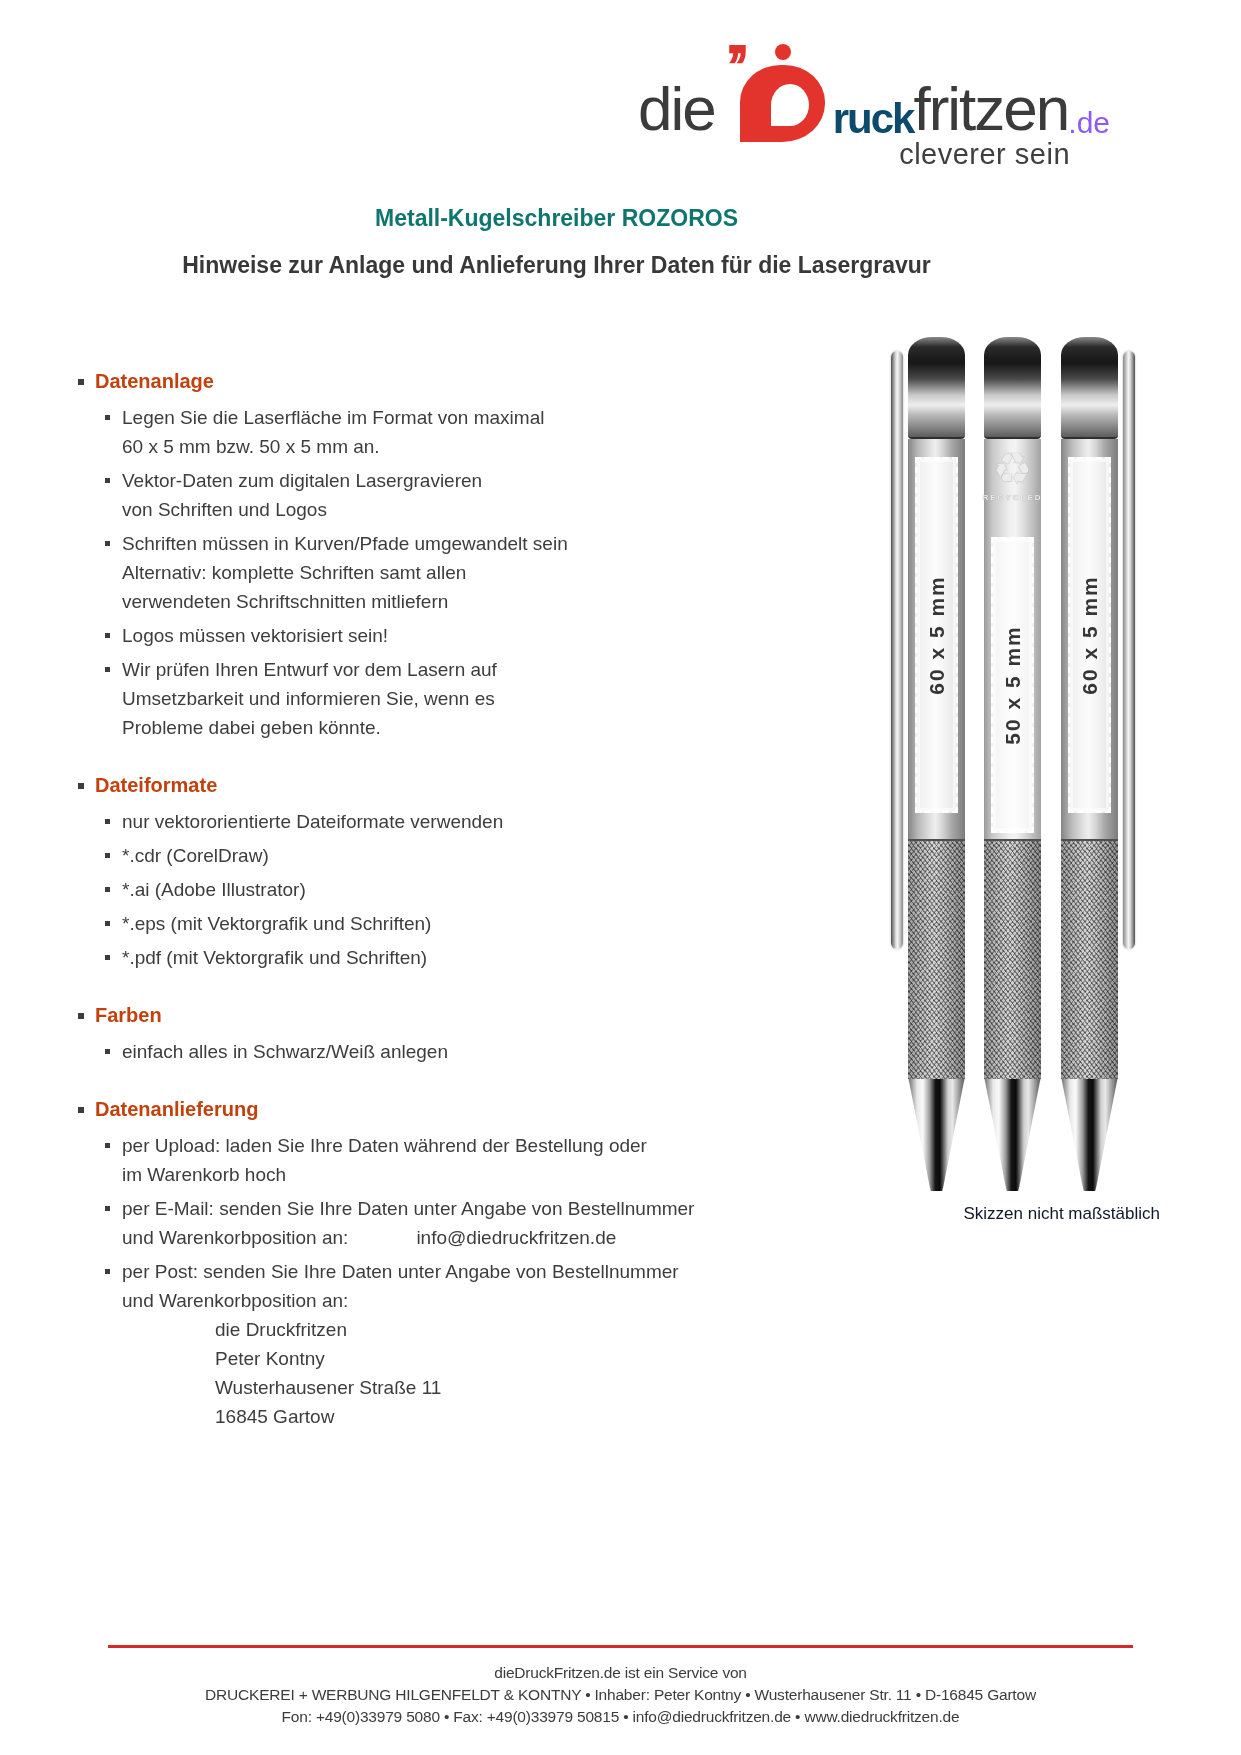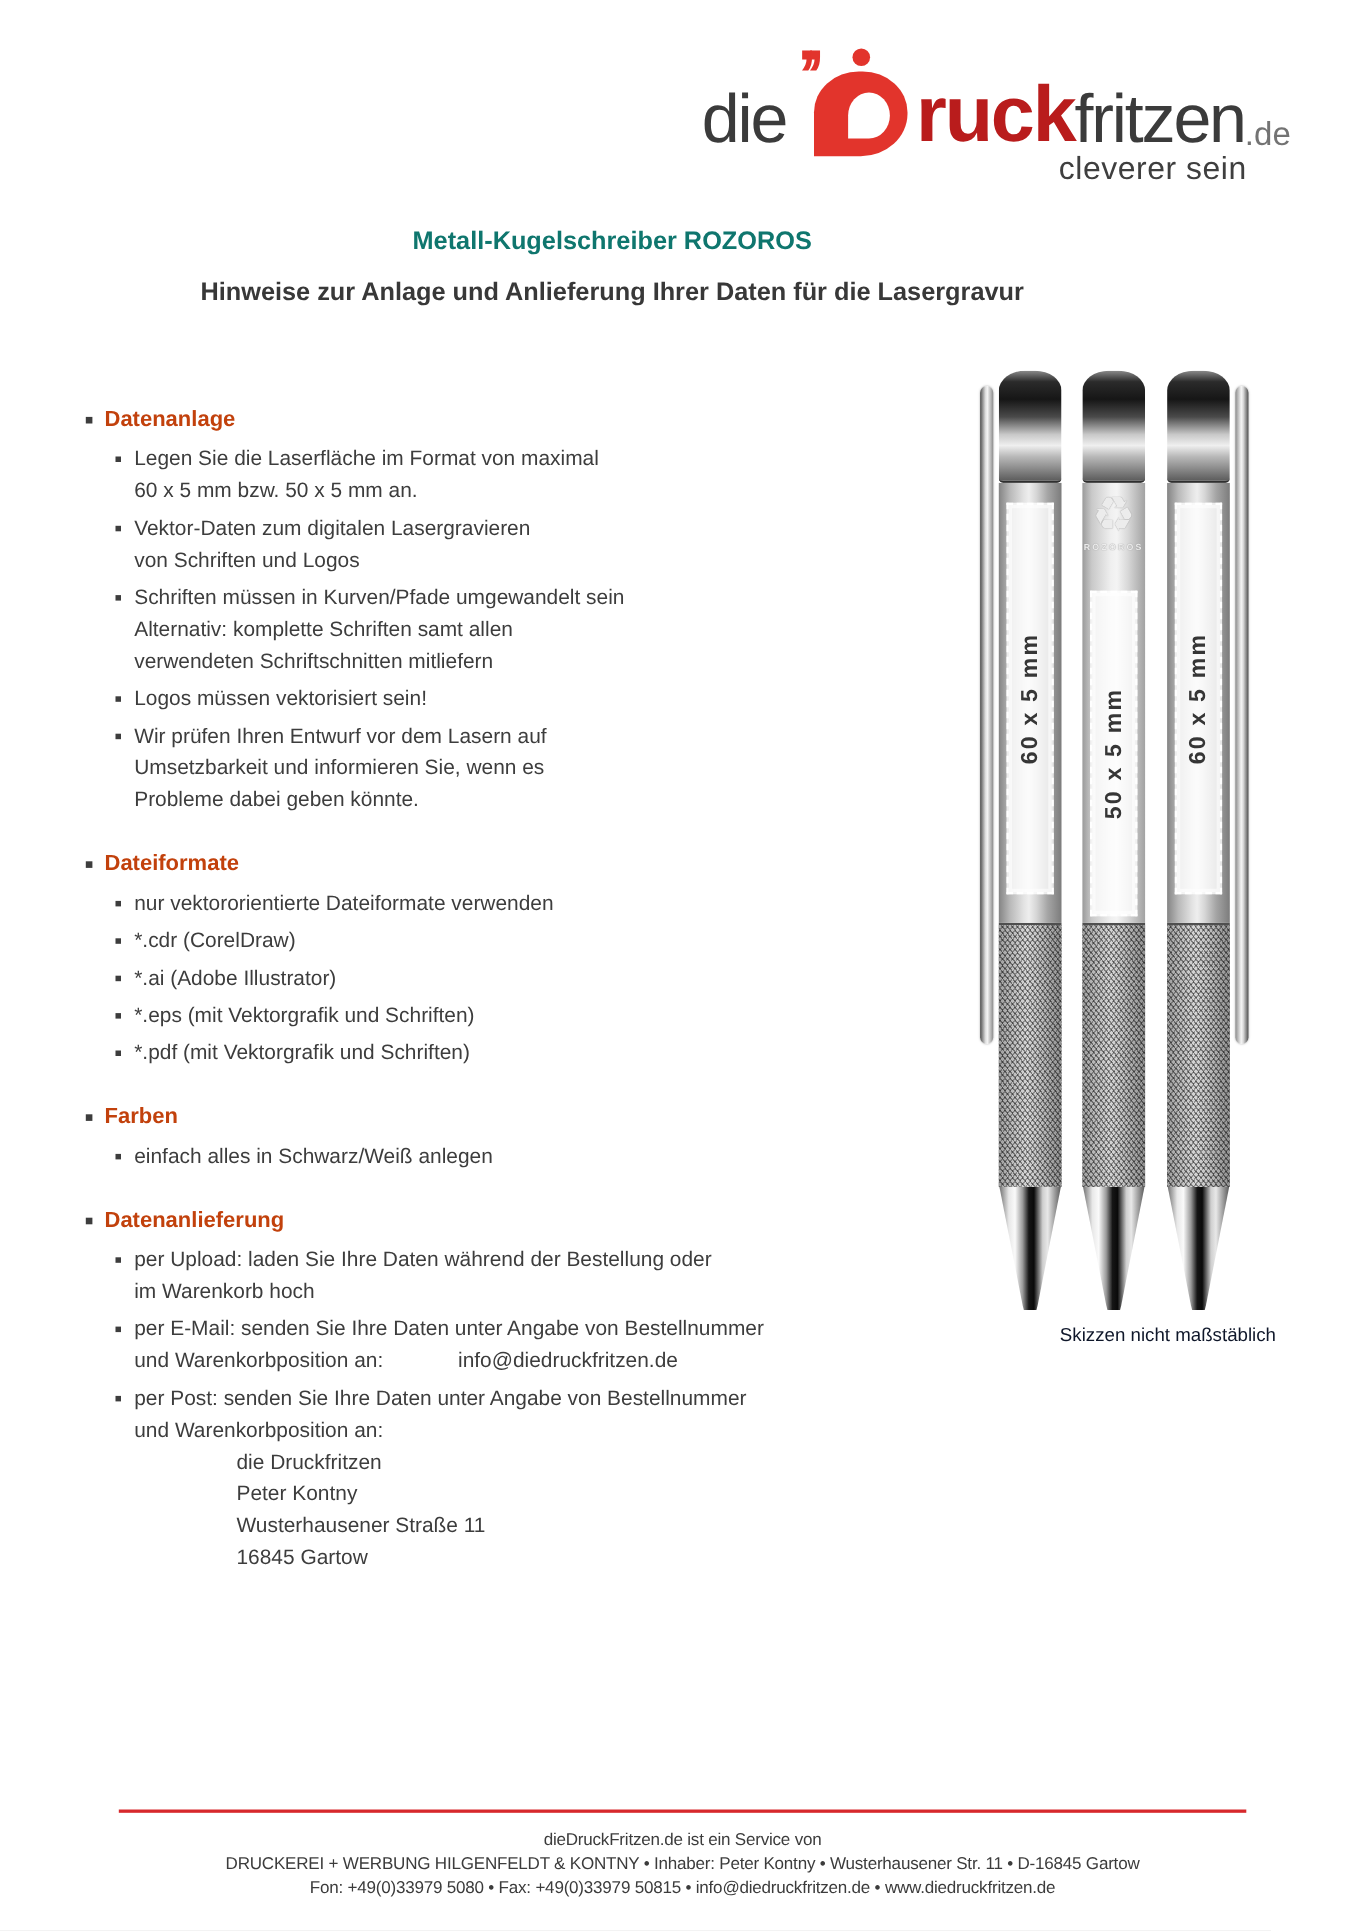--- a/index.html
+++ b/index.html
@@ -12,23 +12,23 @@
   
   .logo{position:absolute;top:50px;left:638px;}
   .logo-row{display:flex;align-items:flex-end;line-height:1;}
   .logo-die{font-size:62px;letter-spacing:-2px;color:#3b3b3b;font-weight:400;padding-bottom:2px;}
   .logo-icon{position:relative;width:100px;height:92px;margin:0 6px 0 12px;flex:0 0 auto;}
   .logo-drop{position:absolute;left:13px;top:15px;width:85px;height:77px;background:#e2342c;border-radius:48% 48% 50% 0;}
   .logo-hole{position:absolute;left:44px;top:34px;width:38px;height:42px;background:#ffffff;border-radius:50% 50% 50% 0;}
   .logo-apos{position:absolute;left:-2px;top:-14px;font-size:64px;font-weight:700;color:#e2342c;letter-spacing:-8px;
     text-shadow:2px 2px 0 #fff,3px 3px 0 #fff,4px 4px 0 #fff;}
   .logo-dot{position:absolute;left:48px;top:-6px;width:16px;height:16px;border-radius:50%;background:#e2342c;}
-  .logo-ruck{font-size:72px;font-weight:700;color:#b91c1c;letter-spacing:-2px;padding-bottom:2px;}
+  .logo-ruck{font-size:42px;font-weight:700;color:#0c4a6e;letter-spacing:-2px;padding-bottom:2px;}
   .logo-fritzen{font-size:62px;color:#3b3b3b;letter-spacing:-2px;padding-bottom:2px;}
-  .logo-tld{font-size:30px;color:#737373;padding-bottom:4px;}
+  .logo-tld{font-size:30px;color:#8b5cf6;padding-bottom:4px;}
   .logo-tagline{text-align:right;font-size:29px;font-weight:300;color:#3f3f3f;margin-top:-4px;padding-right:40px;letter-spacing:0.5px;}
 
   
   .titles{position:absolute;top:205px;left:0;width:1113px;text-align:center;}
   .title-product{font-size:23px;font-weight:700;color:#0f766e;margin:0 0 20px 0;}
   .title-subtitle{font-size:23px;font-weight:700;color:#383838;margin:0;}
 
   
   .content{position:absolute;top:368px;left:75px;width:730px;font-size:19px;line-height:29px;}
   .section{margin-bottom:30px;}
@@ -255,21 +255,21 @@
     </div>
     <div class="pen-grip"></div>
     <div class="pen-tip"></div>
   </div>
 
   <div class="pen pen2">
     <div class="pen-cap"></div>
     <div class="pen-barrel">
       <div class="recycle">
         <span class="recycle-glyph">♻</span>
-        <span class="recycle-word">ROZOROS</span>
+        <span class="recycle-word">RECYCLED</span>
       </div>
       <div class="laser-area laser-mid">
         <span class="laser-label">50 x 5 mm</span>
       </div>
     </div>
     <div class="pen-grip"></div>
     <div class="pen-tip"></div>
   </div>
 
   <div class="pen pen3">

